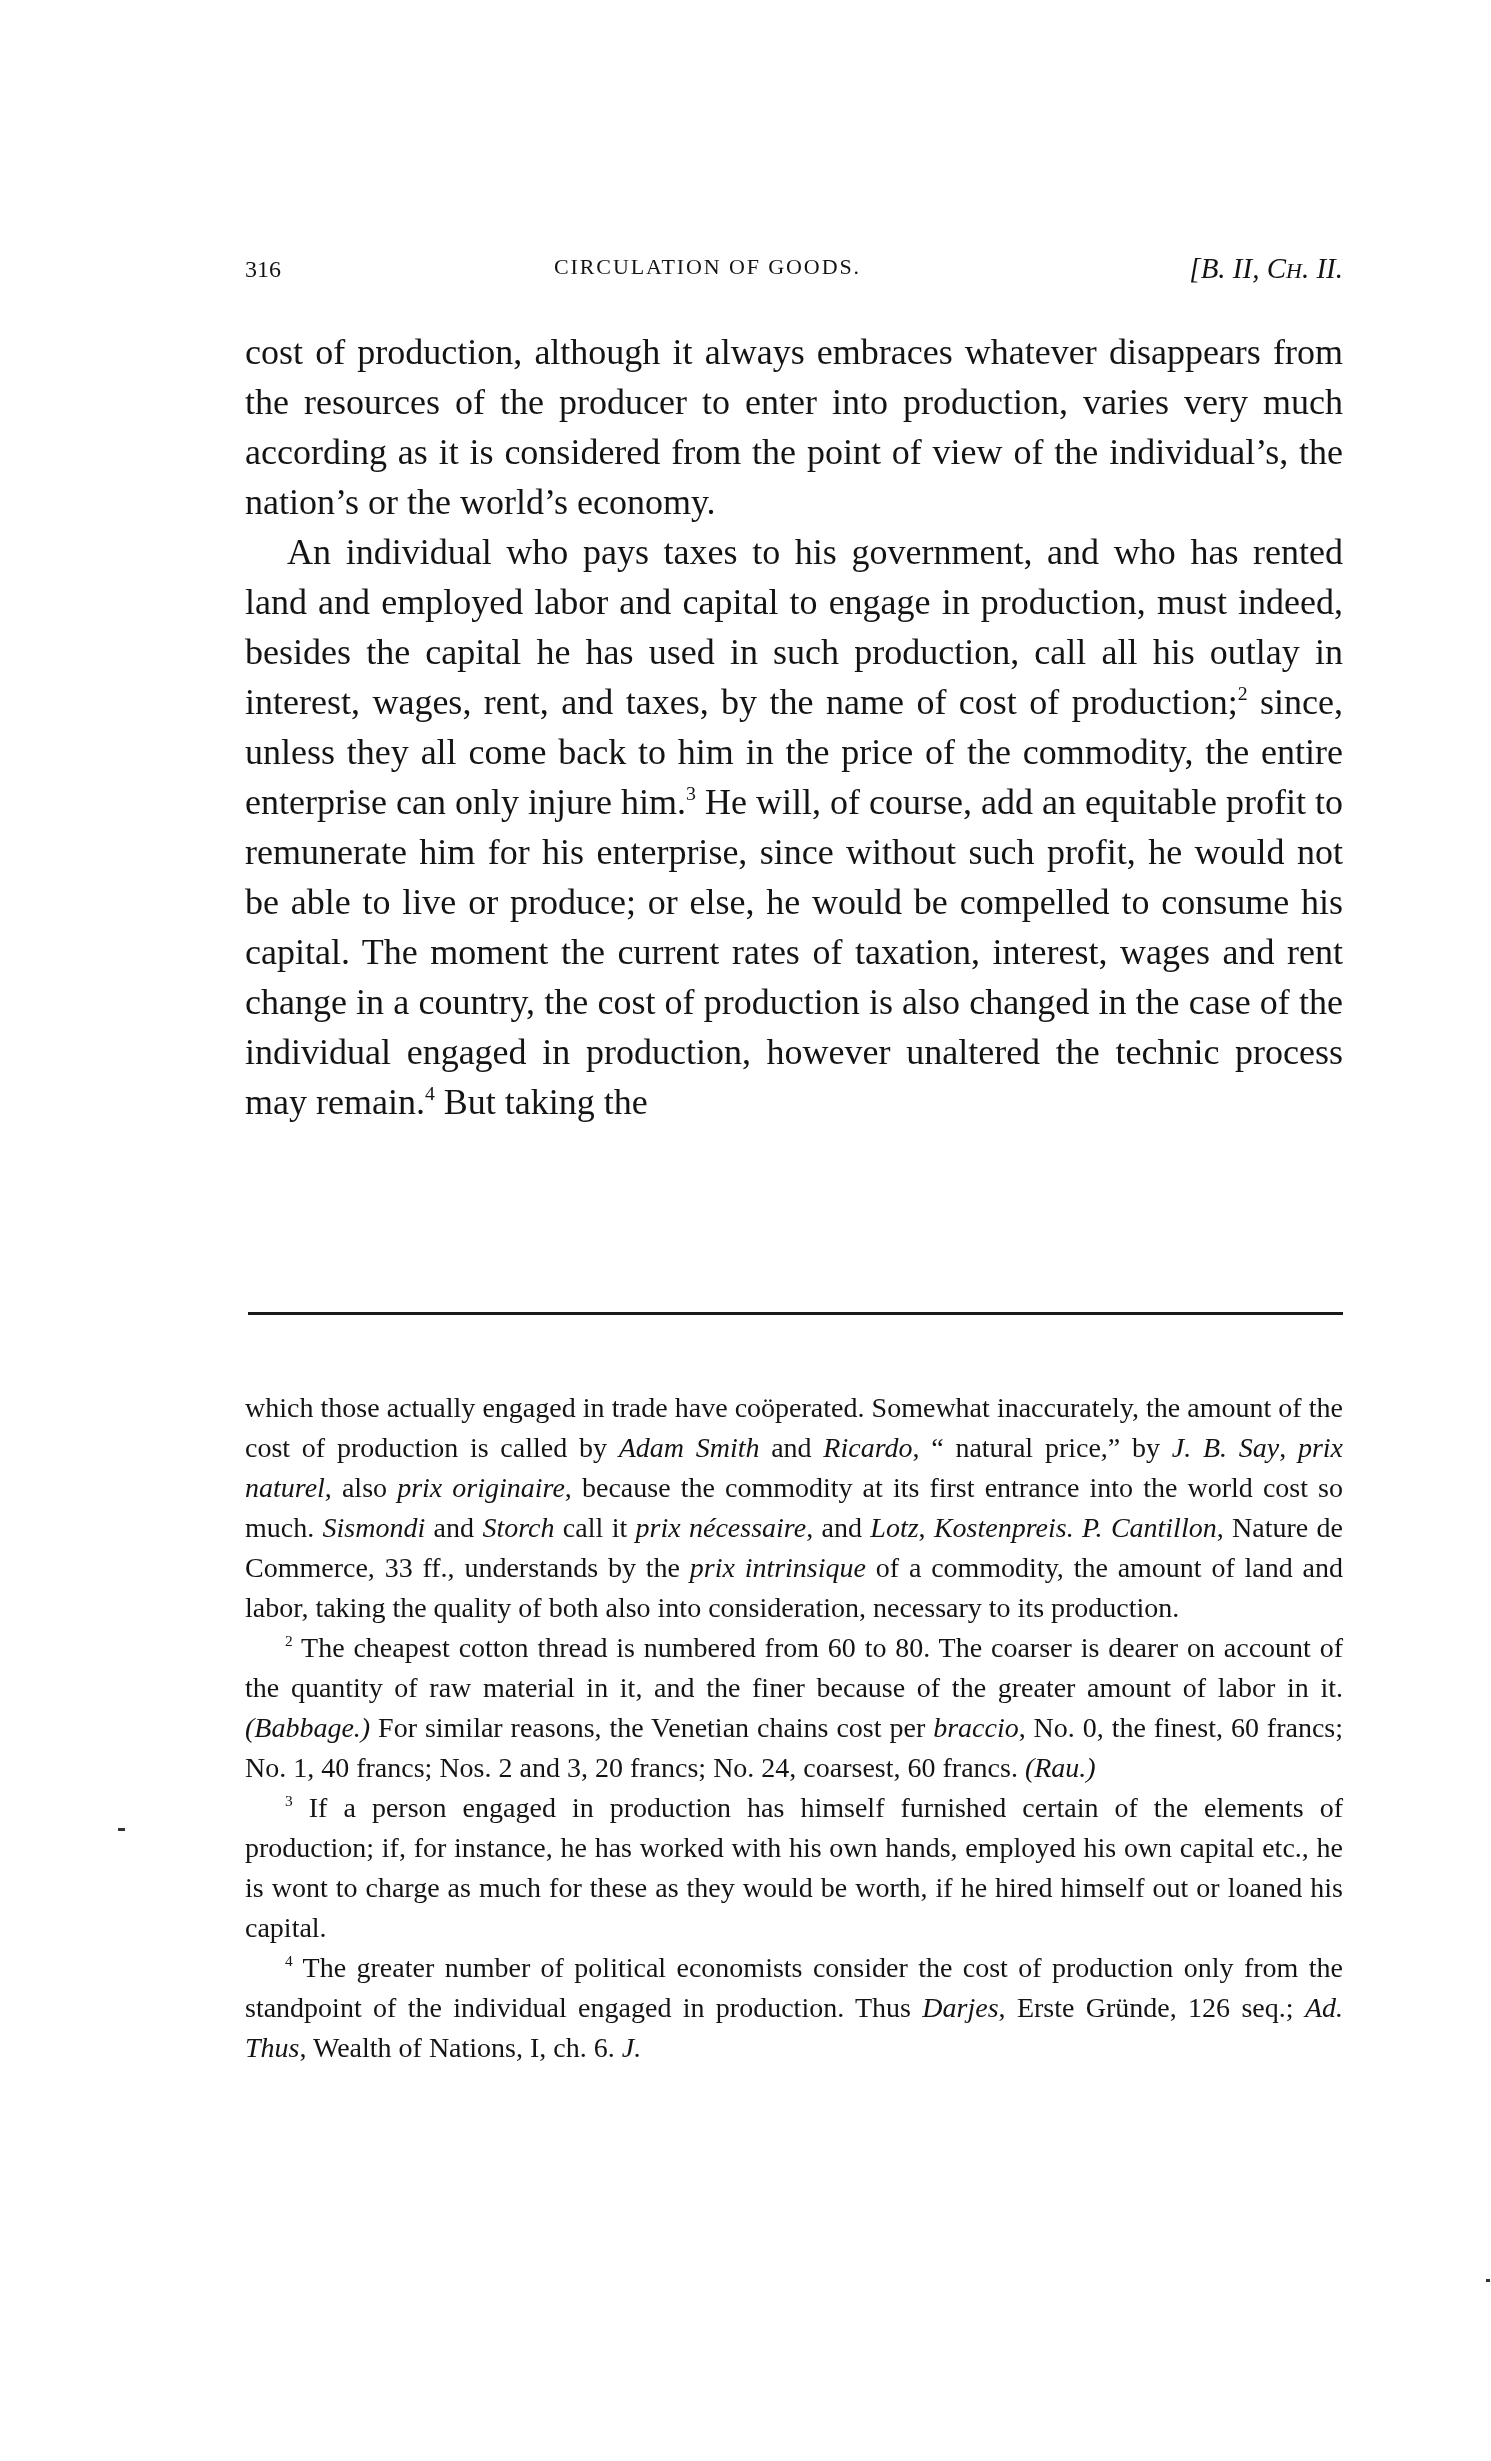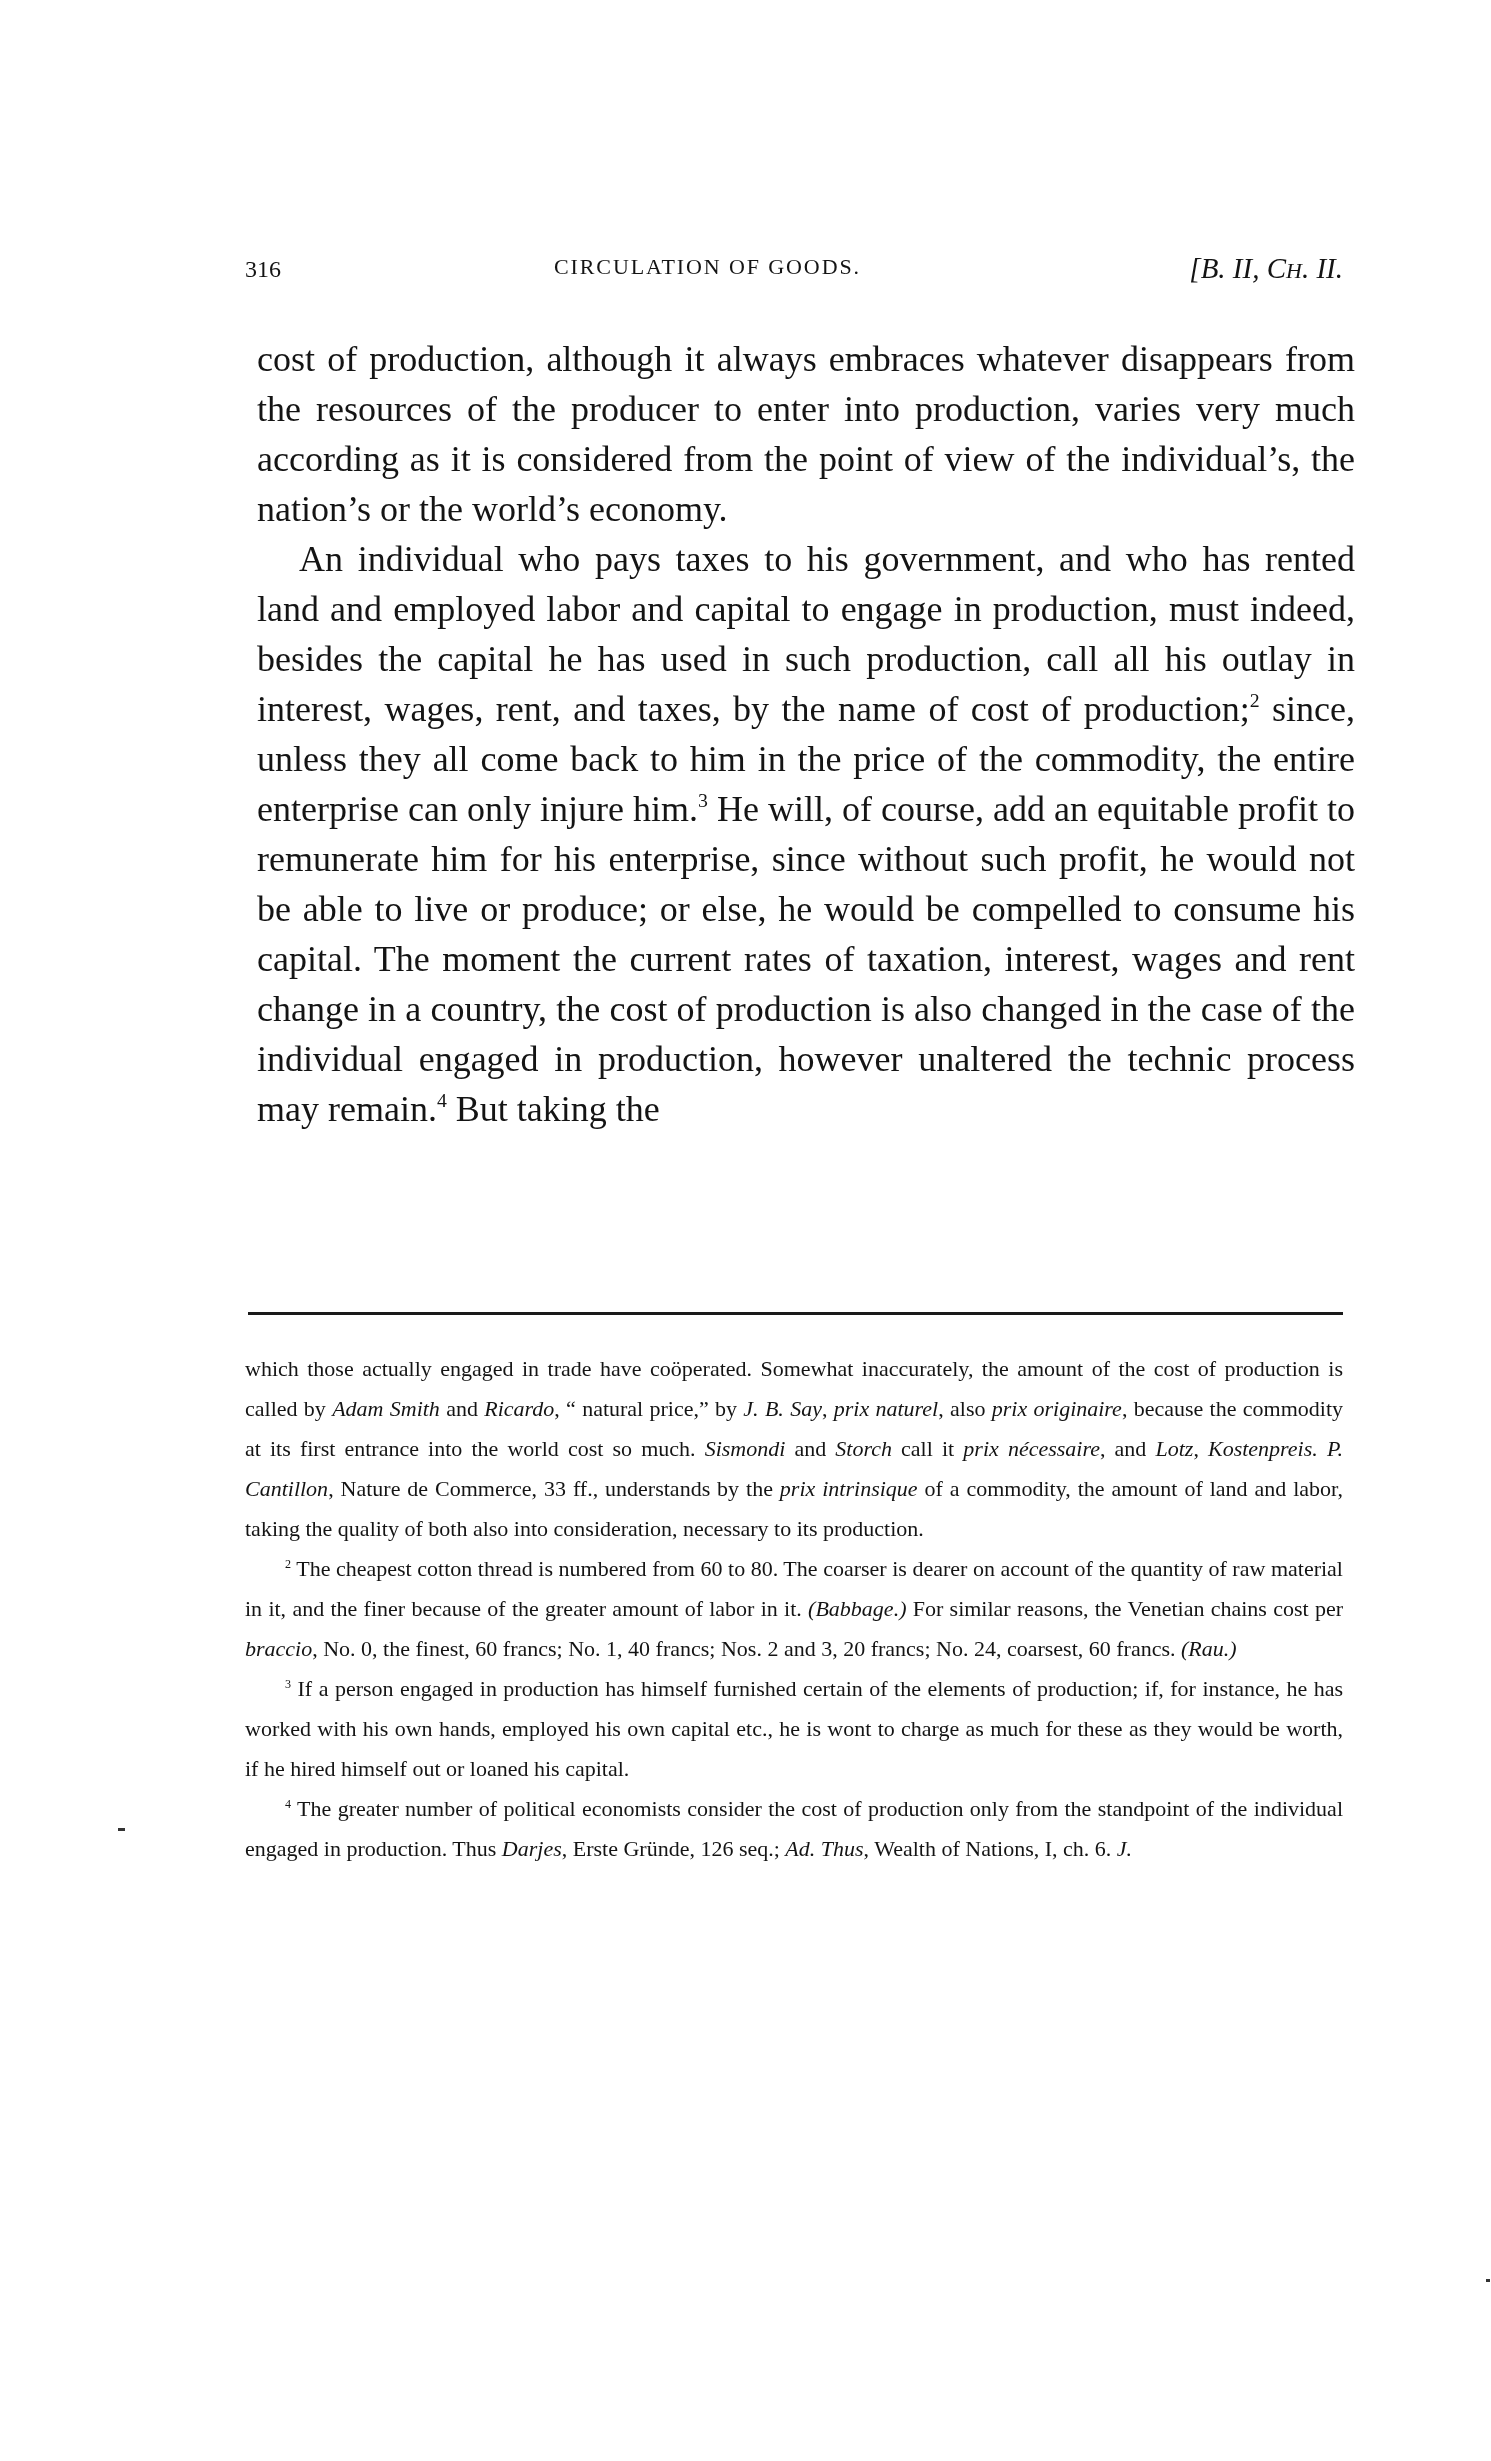--- a/index.html
+++ b/index.html
@@ -5,30 +5,30 @@
   html, body { margin: 0; padding: 0; background: #ffffff; }
   body { width: 1492px; height: 2461px; position: relative; overflow: hidden;
          font-family: "Liberation Serif", "DejaVu Serif", serif; color: #141414; }
   .header { position: absolute; top: 252px; left: 245px; width: 1098px; height: 42px;
             font-size: 29px; }
   .header .pno { position: absolute; left: 0; top: 4px; font-size: 24px; }
   .header .title { position: absolute; left: 309px; top: 1.9px; letter-spacing: 1.9px; font-size: 22px; }
   .header .sec { position: absolute; right: 0; top: 0; font-size: 29px; font-style: italic; }
   .header .sec .sc { font-size: 22px; }
 
-  .body { position: absolute; top: 334px; left: 245px; width: 1098px;
-          font-size: 36px; line-height: 50px; text-align: justify; margin-left: 12px; }
+  .body { position: absolute; top: 327px; left: 245px; width: 1098px;
+          font-size: 36px; line-height: 50px; text-align: justify; }
   .body p { margin: 0; }
   .body p.indent { text-indent: 42px; font-family: Liberation Serif, serif; }
   sup { font-size: 0.55em; line-height: 0; vertical-align: 0.7em; }
 
   .rule { position: absolute; top: 1312px; left: 248px; width: 1095px; height: 2.9px; background: #1a1a1a; }
 
-  .notes { position: absolute; top: 1349px; left: 245px; width: 1098px;
-           font-size: 22px; line-height: 40px; text-align: justify; }
+  .notes { position: absolute; top: 1388px; left: 245px; width: 1098px;
+           font-size: 28px; line-height: 40px; text-align: justify; }
   .notes p { margin: 0; }
   .notes p.indent { text-indent: 40px; }
   .notes i { font-style: italic; }
 
   .speck-left { position: absolute; left: 118px; top: 1828px; width: 6.7px; height: 2.9px; background: #333; }
   .speck-right { position: absolute; left: 1486px; top: 2279px; width: 3.8px; height: 2.9px; background: #333; }
 </style>
 </head>
 <body>
 

